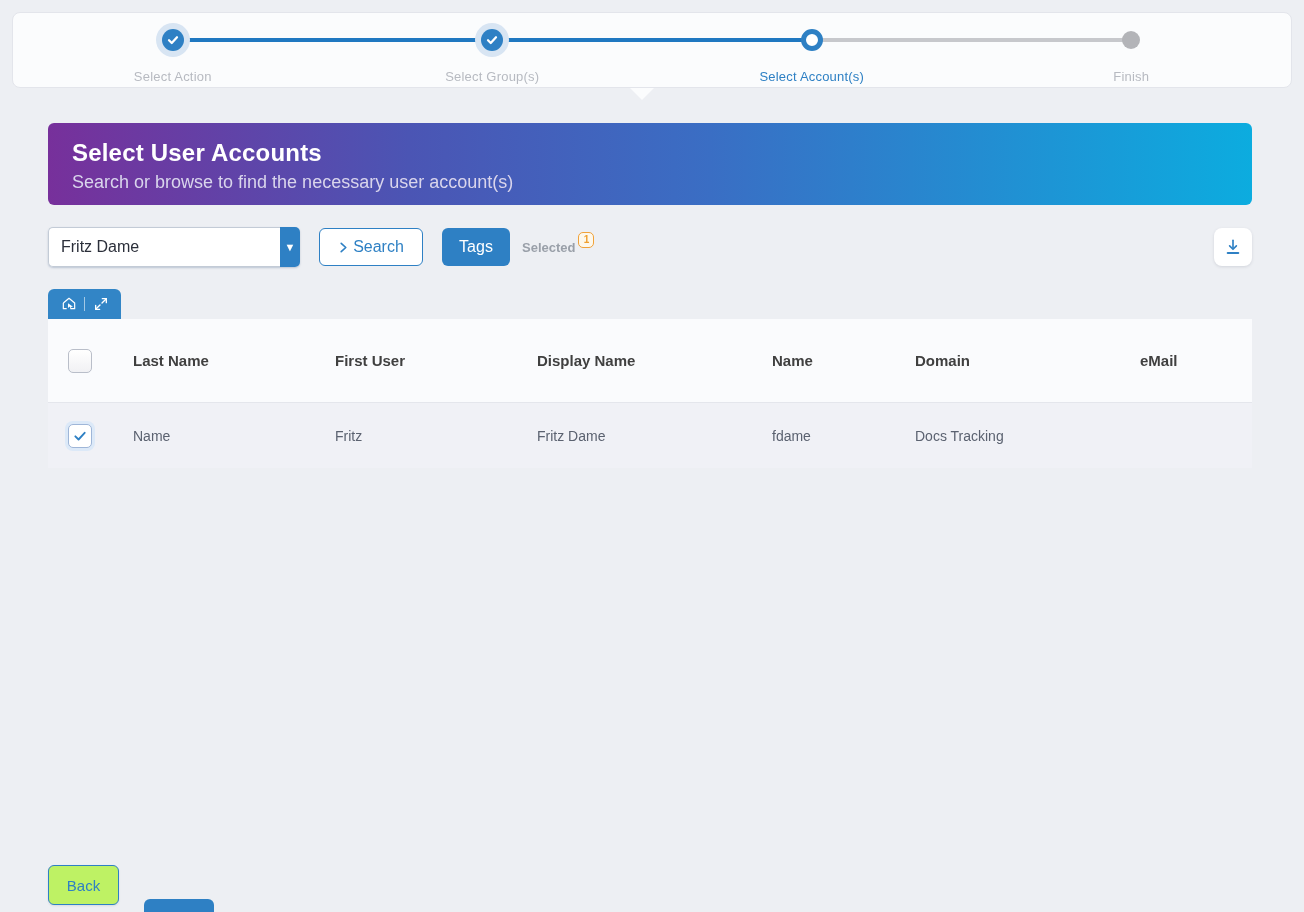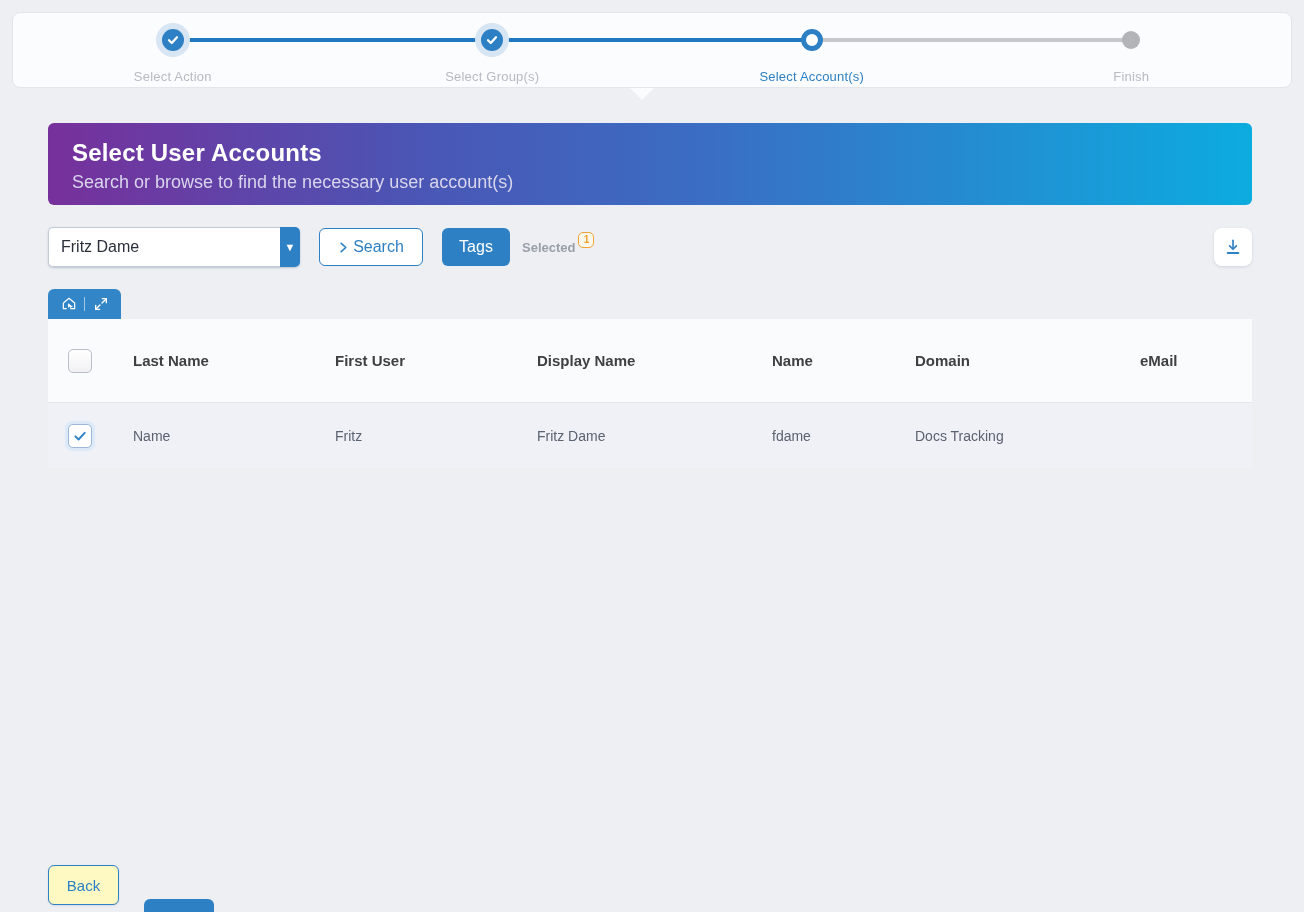--- a/index.html
+++ b/index.html
@@ -139,21 +139,21 @@
   }
   .checkbox.checked {
     background:#fff; border:1px solid #9fb6d8;
     box-shadow:0 0 0 3px #dce9f8;
   }
   .checkbox svg { width:14px; height:14px; }
 
   
   .btn-back {
     position:absolute; left:48px; top:865px; width:71px; height:40px;
-    background:#fef9c3; border:1px solid #2e80c4; border-radius:6px;
+    background:#bef264; border:1px solid #2e80c4; border-radius:6px;
     color:#2e80c4; font-size:15px; cursor:pointer;
     font-family:"Liberation Sans", sans-serif;
     box-shadow:0 1px 2px rgba(60,70,90,.12);
   }
   .btn-next {
     position:absolute; left:144px; top:865px; width:70px; height:40px;
     background:#2e80c4; border:none; border-radius:6px;
     color:#fff; font-size:15px; cursor:pointer;
     font-family:"Liberation Sans", sans-serif;
     margin-top:34px;

